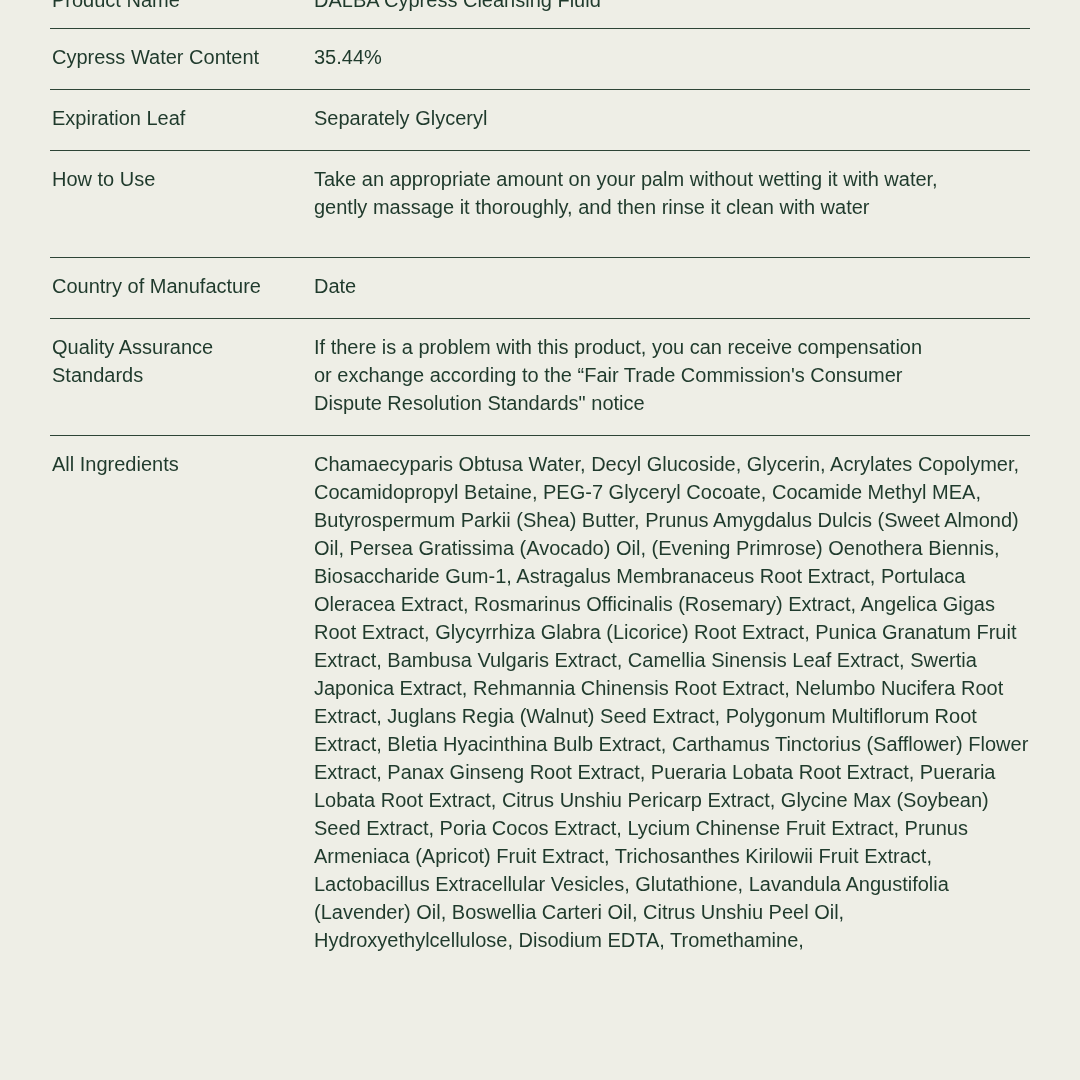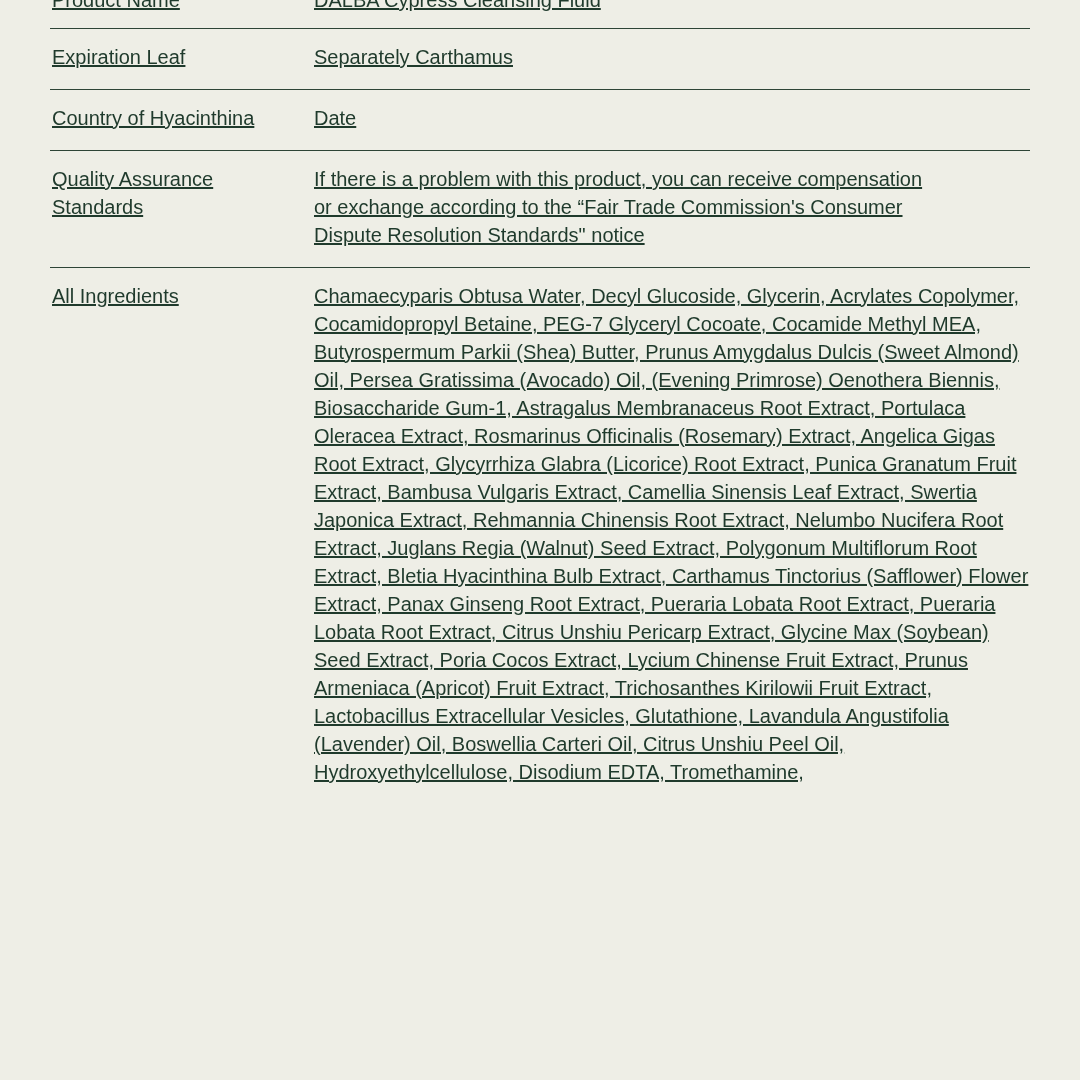--- a/index.html
+++ b/index.html
@@ -15,21 +15,20 @@
     overflow: hidden;
   }
   .page {
     position: relative;
     width: 1080px;
     height: 1080px;
     background: #eeeee6;
     box-sizing: border-box;
     padding: 0 50px;
     overflow: hidden;
-    text-decoration: underline;
   }
   .spec-table {
     width: 980px;
     border-collapse: collapse;
     table-layout: fixed;
   }
   .spec-table tr {
     border-bottom: 1px solid #2d4436;
   }
   .spec-table td {
@@ -72,26 +71,35 @@
 <body>
 
 <div class="page">
   <div class="first-row-clip">
     <table class="spec-table">
       <tbody>
         <tr class="row-product">
           <td class="label">Product Name</td>
           <td class="value">DALBA Cypress Cleansing Fluid</td>
         </tr>
+        <tr class="row-water">
+          <td class="label">Cypress Water Content</td>
+          <td class="value">35.44%</td>
+        </tr>
         <tr class="row-exp">
           <td class="label">Expiration Leaf</td>
-          <td class="value">Separately Carthamus</td>
+          <td class="value">Separately Glyceryl</td>
+        </tr>
+        <tr class="row-howto">
+          <td class="label">How to Use</td>
+          <td class="value">Take an appropriate amount on your palm without wetting it with water,
+gently massage it thoroughly, and then rinse it clean with water</td>
         </tr>
         <tr class="row-country">
-          <td class="label">Country of Hyacinthina</td>
+          <td class="label">Country of Manufacture</td>
           <td class="value">Date</td>
         </tr>
         <tr class="row-quality">
           <td class="label">Quality Assurance
 Standards</td>
           <td class="value">If there is a problem with this product, you can receive compensation
 or exchange according to the “Fair Trade Commission's Consumer
 Dispute Resolution Standards" notice</td>
         </tr>
         <tr class="row-ingredients">

